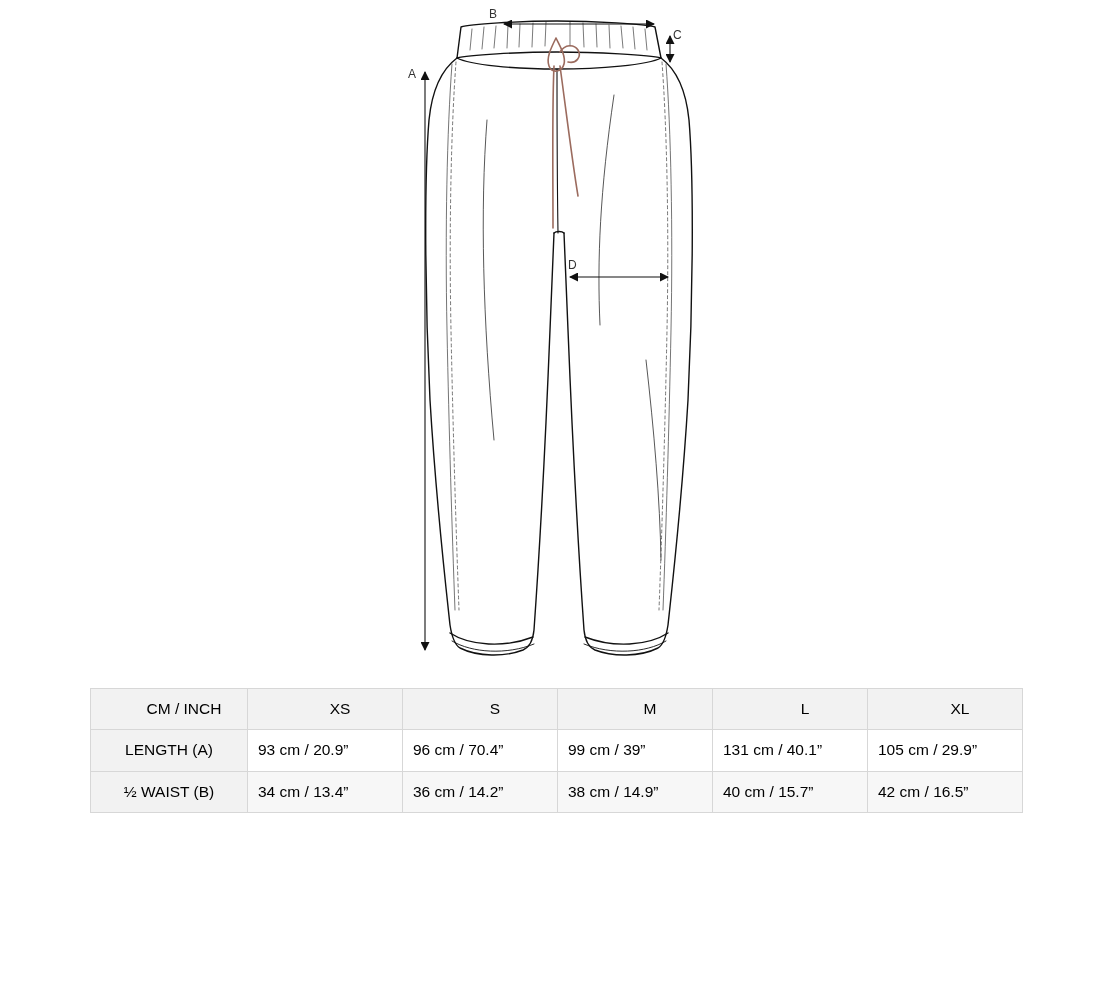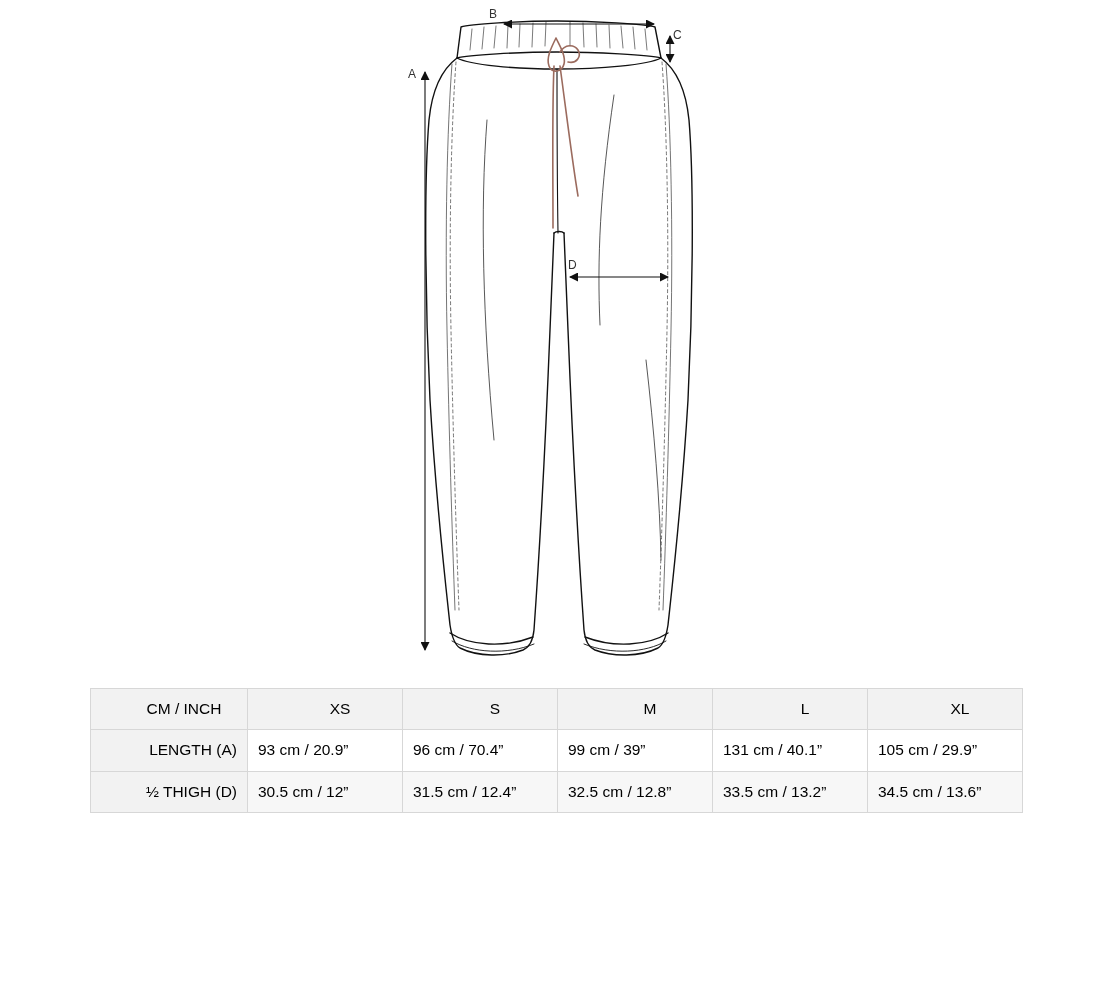--- a/index.html
+++ b/index.html
@@ -64,21 +64,21 @@
     text-align: center;
     background: #f2f2f2;
     padding-left: 40px;
   }
   tr.head td.corner {
     background: #f2f2f2;
   }
 
   
   td.rowlabel {
-    text-align: right;
+    text-align: center;
     background: #f2f2f2;
   }
   tr.zebra td {
     background: #f7f7f7;
   }
   tr.zebra td.rowlabel {
     background: #f2f2f2;
   }
   td.val {
     text-align: left;
@@ -215,25 +215,25 @@
 
       <tr>
         <td class="rowlabel">LENGTH (A)</td>
         <td class="val">93 cm / 20.9”</td>
         <td class="val">96 cm / 70.4”</td>
         <td class="val">99 cm / 39”</td>
         <td class="val">131 cm / 40.1”</td>
         <td class="val">105 cm / 29.9”</td>
       </tr>
 
-
-
       <tr class="zebra">
-        <td class="rowlabel">½ THIGH (D)</td>
-        <td class="val">30.5 cm / 12”</td>
-        <td class="val">31.5 cm / 12.4”</td>
-        <td class="val">32.5 cm / 12.8”</td>
-        <td class="val">33.5 cm / 13.2”</td>
-        <td class="val">34.5 cm / 13.6”</td>
+        <td class="rowlabel">½ WAIST (B)</td>
+        <td class="val">34 cm / 13.4”</td>
+        <td class="val">36 cm / 14.2”</td>
+        <td class="val">38 cm / 14.9”</td>
+        <td class="val">40 cm / 15.7”</td>
+        <td class="val">42 cm / 16.5”</td>
       </tr>
+
+
     </tbody>
   </table>
 </div>
 
 </body></html>

